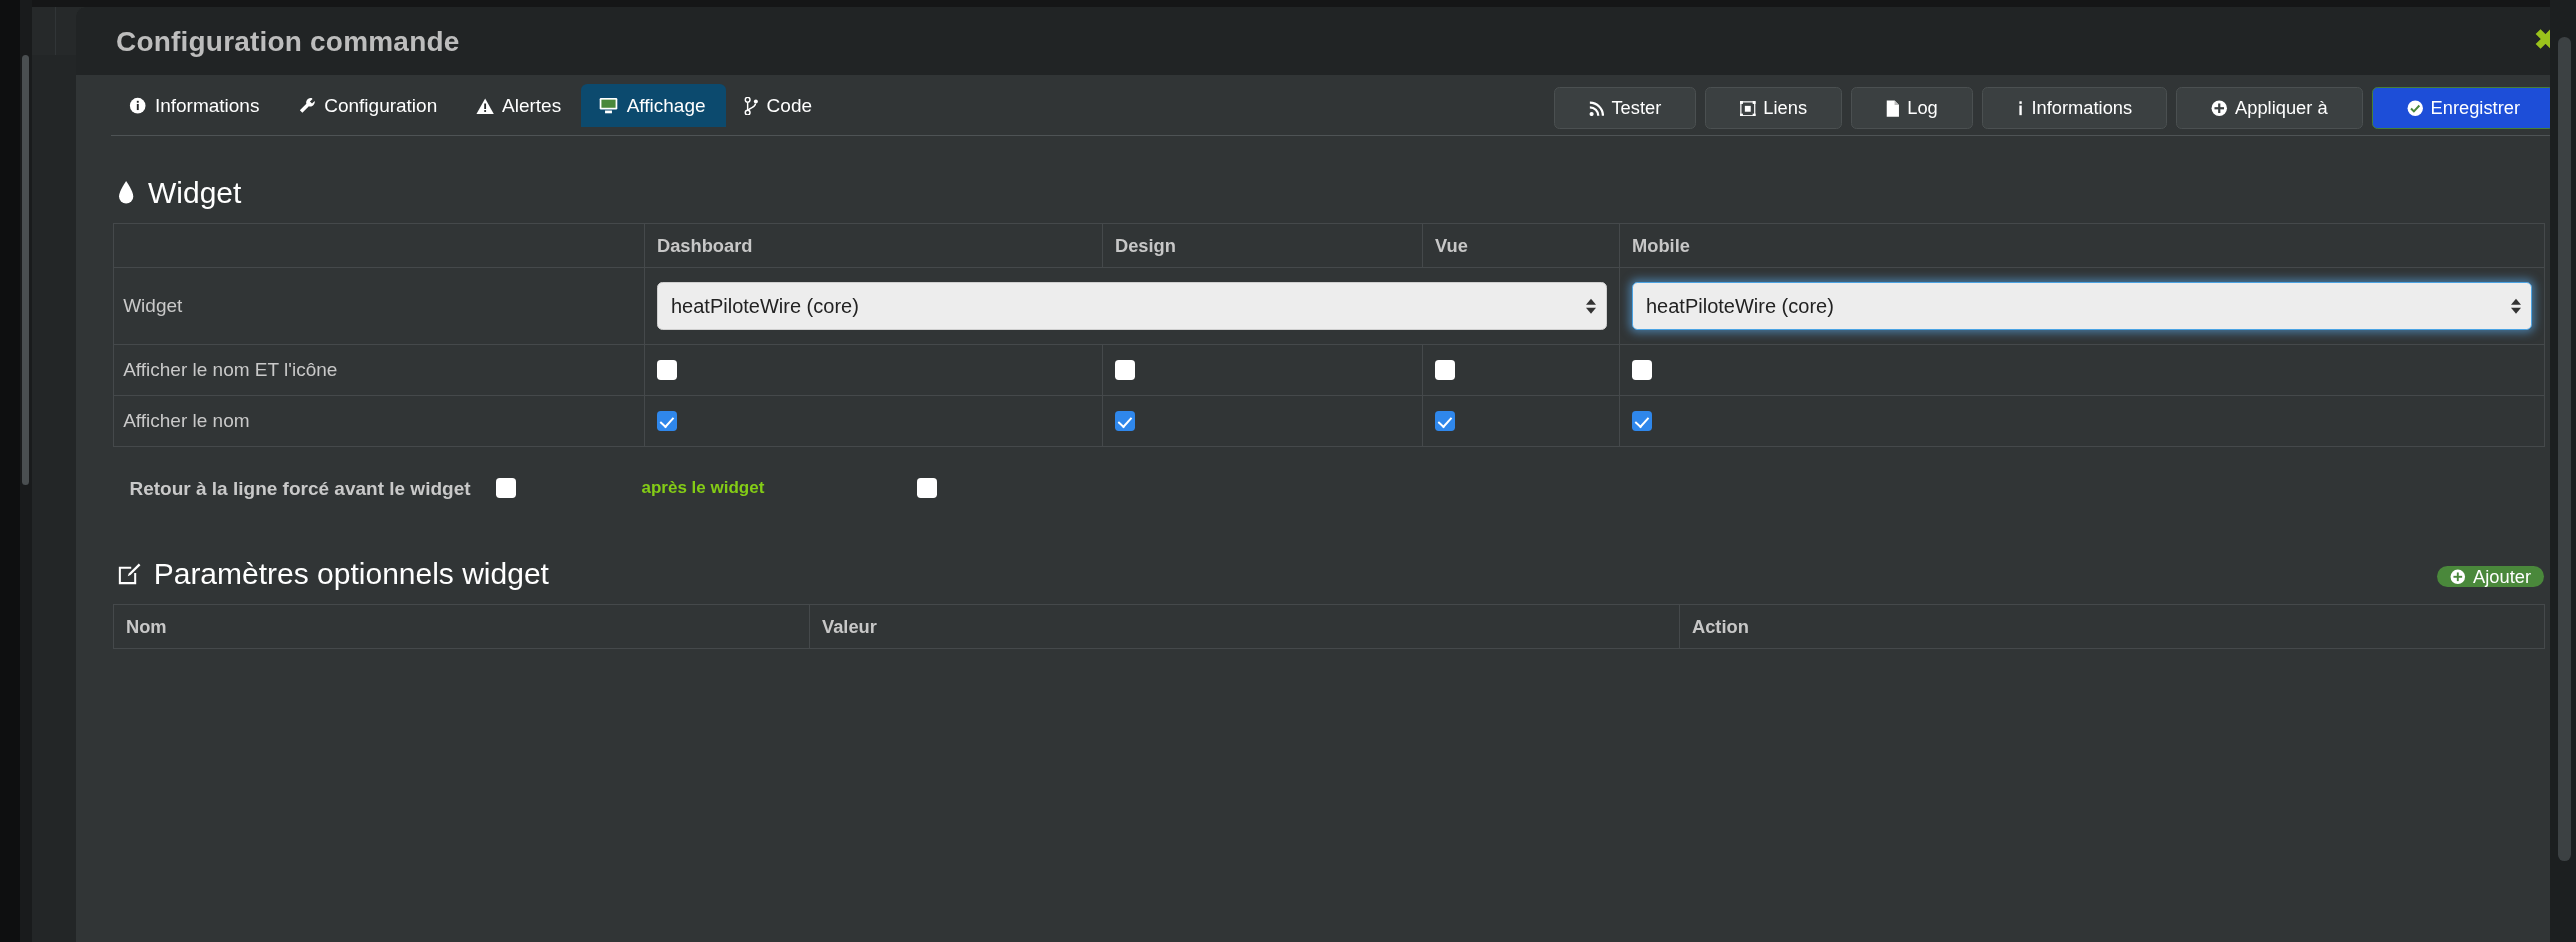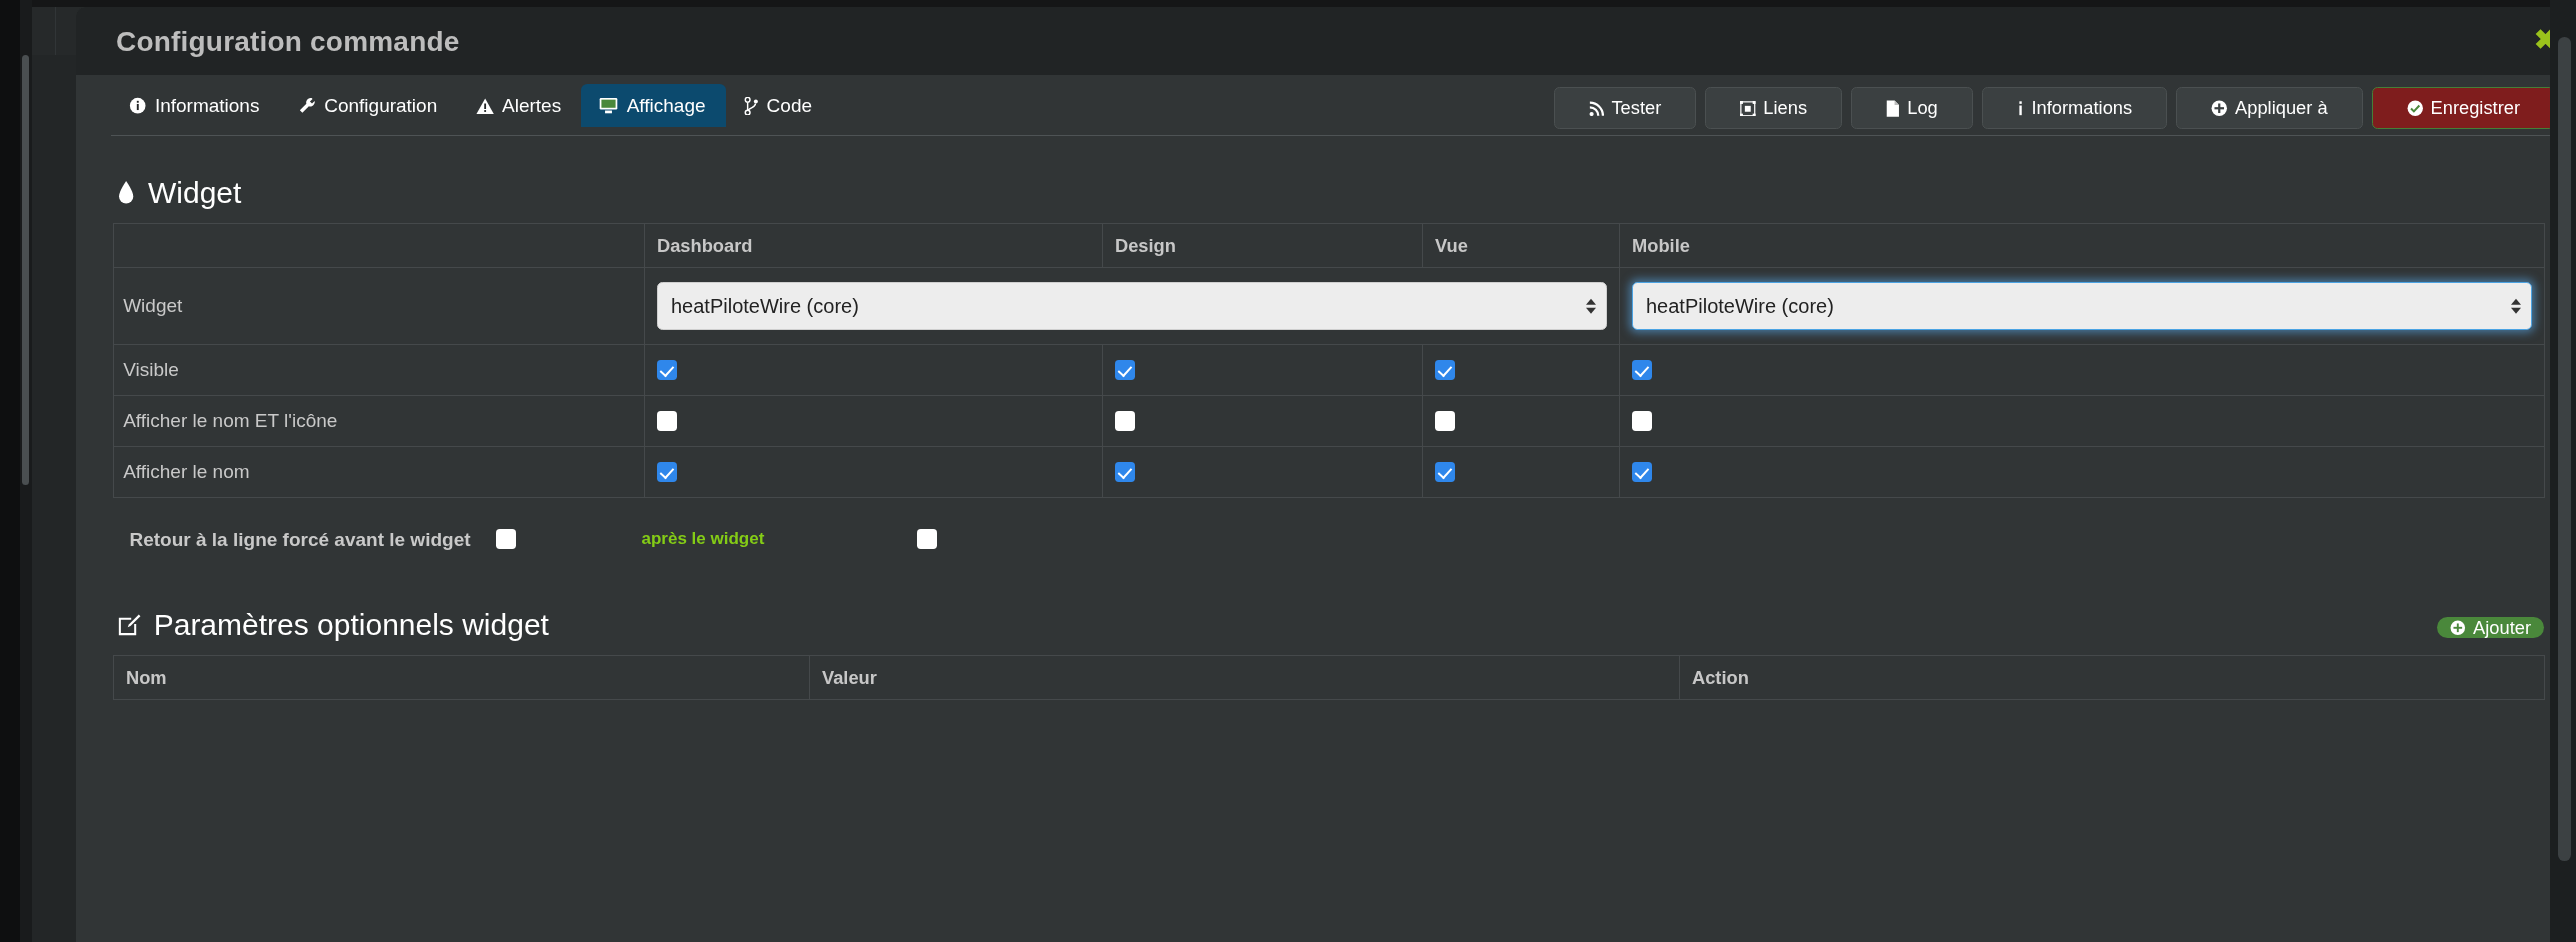--- a/index.html
+++ b/index.html
@@ -107,21 +107,21 @@
     position: absolute; right: 26px; top: 12px;
     display: flex; gap: 9.2px;
   }
   .btn {
     display: flex; align-items: center; gap: 7.3px;
     height: 42px; padding: 0 34px;
     background: #3b4041; color: #fff;
     border: 0.9px solid #4b5051; border-radius: 5.5px;
     font-size: 18.3px; cursor: pointer; white-space: nowrap;
   }
-  .btn.green { background: #7f1d1d; border-color: #457f37; }
+  .btn.green { background: #1d4ed8; border-color: #457f37; }
   .btn .ic svg { display: block; }
 
   
   .content { position: relative; padding: 0 37px; }
 
   .section-title {
     display: flex; align-items: center; gap: 13px;
     margin: 33px 0 13px 3.7px;
     font-size: 30px; color: #ffffff;
   }
@@ -403,27 +403,20 @@
             <div class="sel focused">
               <span>heatPiloteWire (core)</span>
               <span class="spin">
                   <i class="up"></i>
                   <i class="dn"></i>
                 </span>
             </div>
           </td>
         </tr>
 
-        <tr>
-          <td class="lbl">Visible</td>
-          <td><span class="cb on"></span></td>
-          <td><span class="cb on"></span></td>
-          <td><span class="cb on"></span></td>
-          <td><span class="cb on"></span></td>
-        </tr>
 
         <tr>
           <td class="lbl">Afficher le nom ET l'icône</td>
           <td><span class="cb"></span></td>
           <td><span class="cb"></span></td>
           <td><span class="cb"></span></td>
           <td><span class="cb"></span></td>
         </tr>
 
         <tr>

